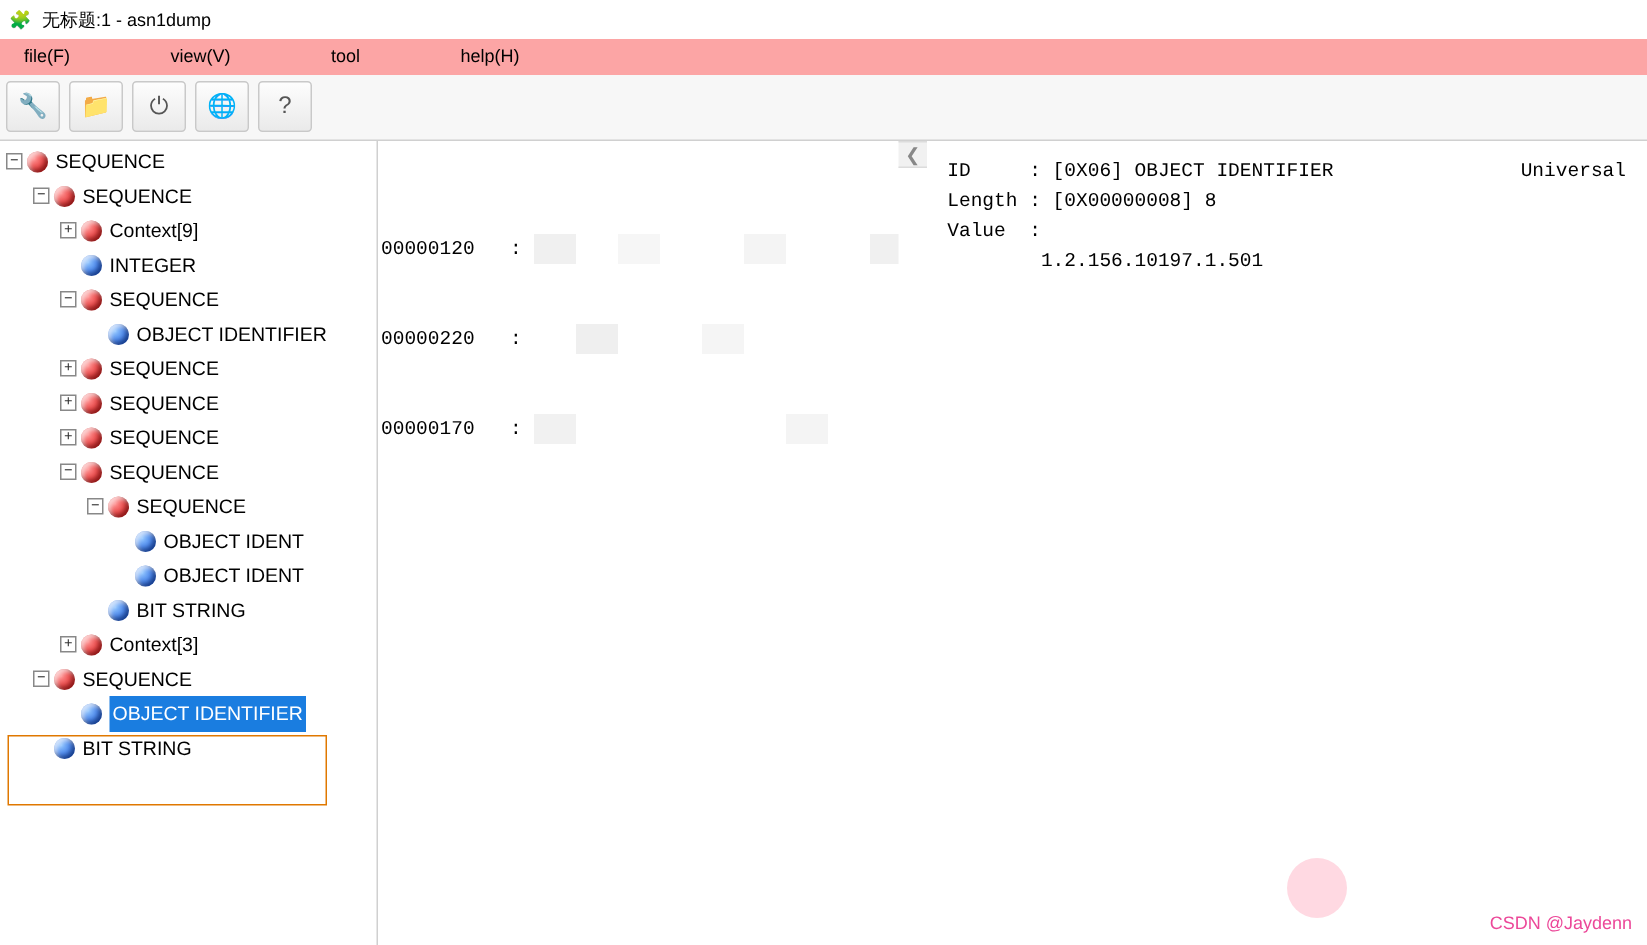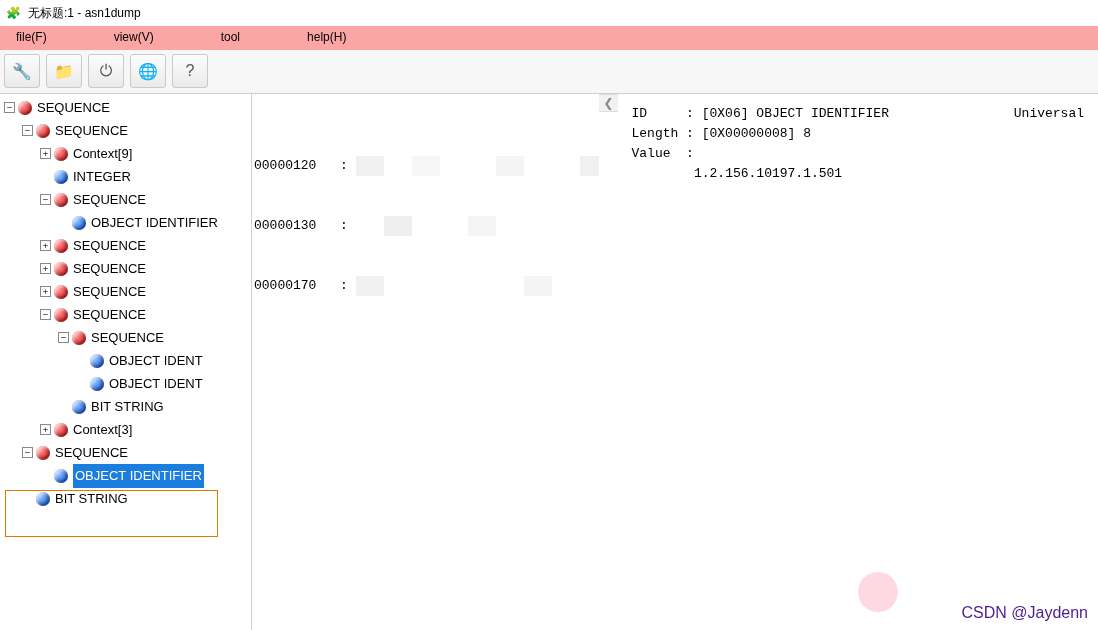--- a/index.html
+++ b/index.html
@@ -150,22 +150,22 @@
     padding: 10px 14px;
     font-family: "Courier New", monospace;
     font-size: 13px;
     line-height: 20px;
     white-space: pre;
     background: #fff;
   }
   .watermark {
     position: absolute;
     right: 10px; bottom: 8px;
-    font-size: 16px;
-    color: #4c1d95;
+    font-size: 12px;
+    color: #ec4899;
     font-family: Arial, sans-serif;
   }
   .pink-dot {
     position:absolute;
     right: 200px; bottom: 18px;
     width: 40px; height:40px;
     border-radius:50%;
     background: rgba(255,170,190,.45);
   }
 </style>
@@ -296,21 +296,21 @@
       <span>BIT STRING</span>
     </div>
 
     <div class="highlight-box"></div>
   </div>
 
   <div class="right-pane">
     <div class="hex-area">
       
       <div class="hex-row"><span class="hex-offset">00000120</span>: <span class="pixline"><span class="pix" style="left:0;background:#f0f0f0"></span><span class="pix" style="left:56px;background:#f6f6f6"></span><span class="pix" style="left:140px;background:#f4f4f4"></span><span class="pix" style="left:224px;background:#f0f0f0"></span><span class="pix" style="left:448px;background:#f3f3f3"></span></span></div>
-      <div class="hex-row"><span class="hex-offset">00000130</span>: <span class="pixline"><span class="pix" style="left:28px;background:#efefef"></span><span class="pix" style="left:112px;background:#f5f5f5"></span><span class="pix" style="left:336px;background:#f1f1f1"></span><span class="pix" style="left:504px;background:#f5f5f5"></span></span></div>
+      <div class="hex-row"><span class="hex-offset">00000220</span>: <span class="pixline"><span class="pix" style="left:28px;background:#efefef"></span><span class="pix" style="left:112px;background:#f5f5f5"></span><span class="pix" style="left:336px;background:#f1f1f1"></span><span class="pix" style="left:504px;background:#f5f5f5"></span></span></div>
       <div class="hex-row"><span class="hex-offset">00000170</span>: <span class="pixline"><span class="pix" style="left:0;background:#f1f1f1"></span><span class="pix" style="left:168px;background:#f4f4f4"></span><span class="pix" style="left:392px;background:#f0f0f0"></span></span></div>
       
       
       
       
       
       
       
       
       

